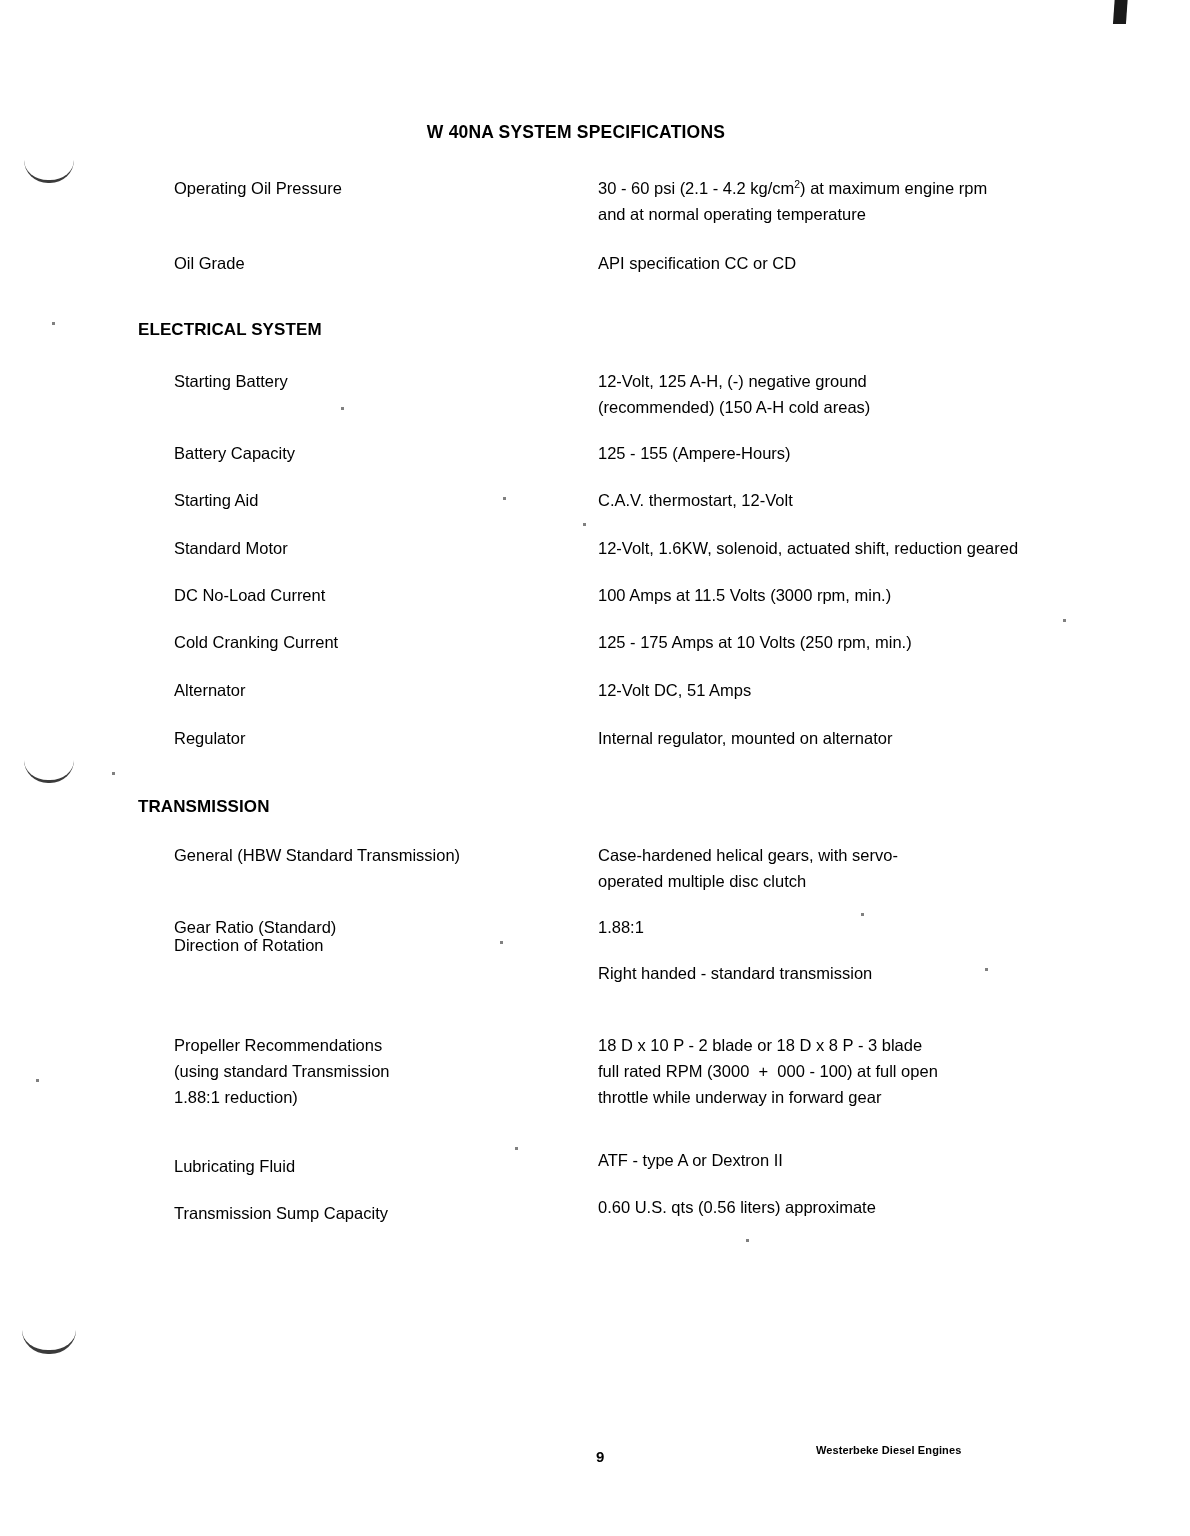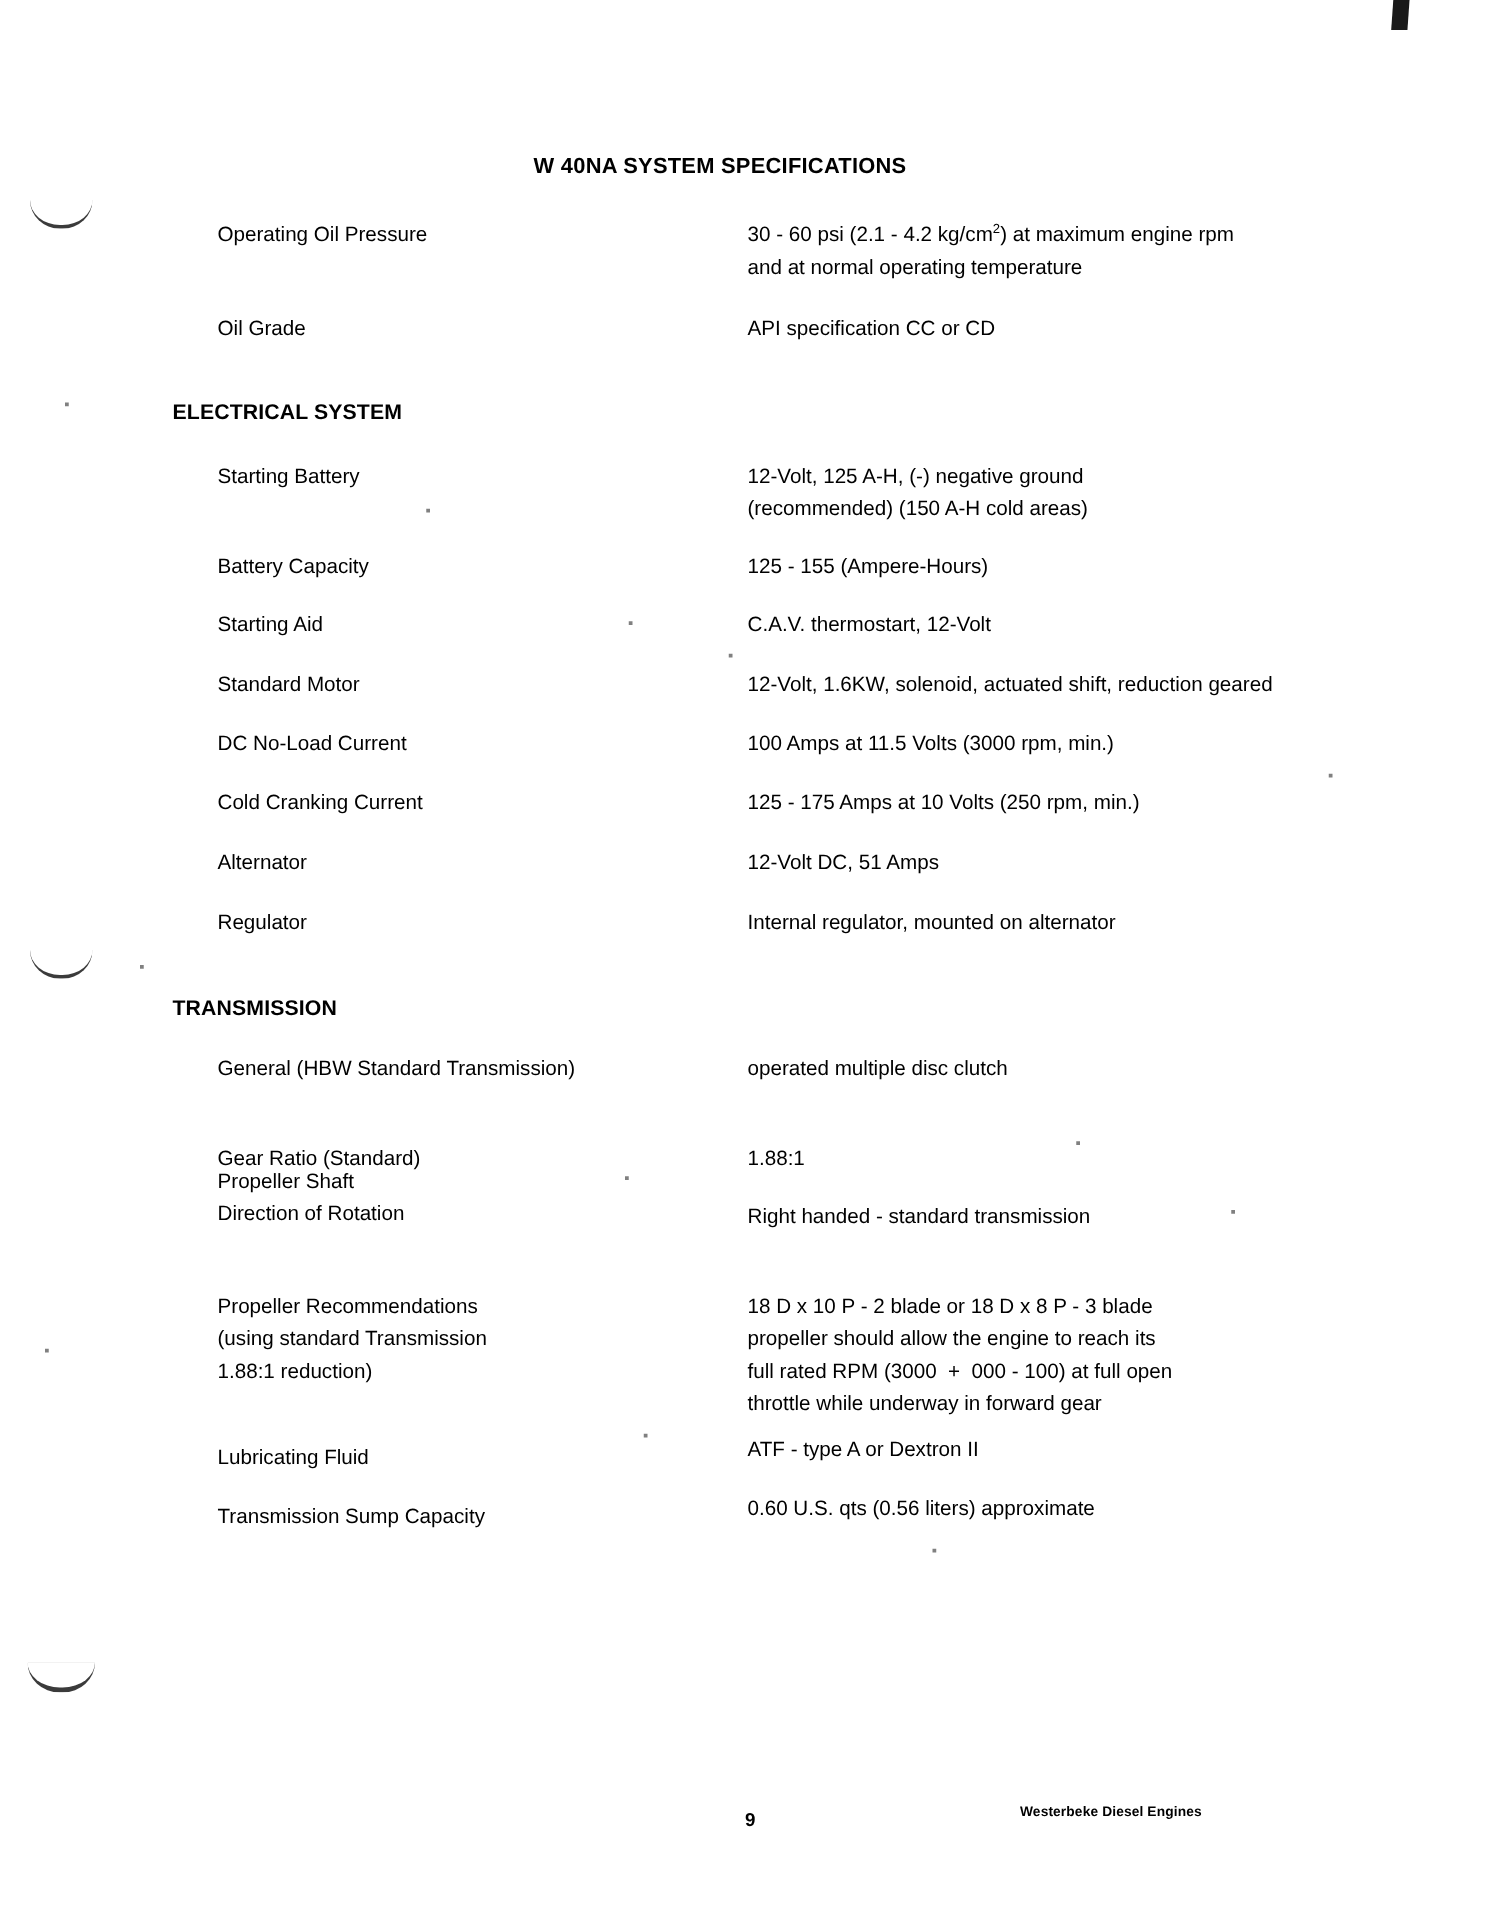--- a/index.html
+++ b/index.html
@@ -217,52 +217,51 @@
     </div>
   </div>
 
   <div class="section-head" style="top:797px;">TRANSMISSION</div>
 
   <div class="spec-row" style="top:842px;">
     <div class="spec-label">
       <span class="ln">General (HBW Standard Transmission)</span>
     </div>
     <div class="spec-value">
+      <span class="ln">Case-hardened helical gears, with servo-</span>
       <span class="ln">operated multiple disc clutch</span>
     </div>
   </div>
 
   <div class="spec-row" style="top:914px;">
     <div class="spec-label">
       <span class="ln">Gear Ratio (Standard)</span>
     </div>
     <div class="spec-value">
       <span class="ln">1.88:1</span>
     </div>
   </div>
 
   <div class="spec-row" style="top:932px;">
     <div class="spec-label" style="top:0px;">
-      <span class="ln">Propeller Shaft</span>
       <span class="ln">Direction of Rotation</span>
     </div>
     <div class="spec-value" style="top:-4px;margin-top:32px;">
       <span class="ln">Right handed - standard transmission</span>
     </div>
   </div>
 
   <div class="spec-row" style="top:1032px;">
     <div class="spec-label">
       <span class="ln">Propeller Recommendations</span>
       <span class="ln">(using standard Transmission</span>
       <span class="ln">1.88:1 reduction)</span>
     </div>
     <div class="spec-value">
       <span class="ln">18 D x 10 P - 2 blade or 18 D x 8 P - 3 blade</span>
-      <span class="ln">propeller should allow the engine to reach its</span>
       <span class="ln">full rated RPM (3000  +  000 - 100) at full open</span>
       <span class="ln">throttle while underway in forward gear</span>
     </div>
   </div>
 
   <div class="spec-row" style="top:1153px;">
     <div class="spec-label">
       <span class="ln">Lubricating Fluid</span>
     </div>
     <div class="spec-value" style="top:-6px;">

